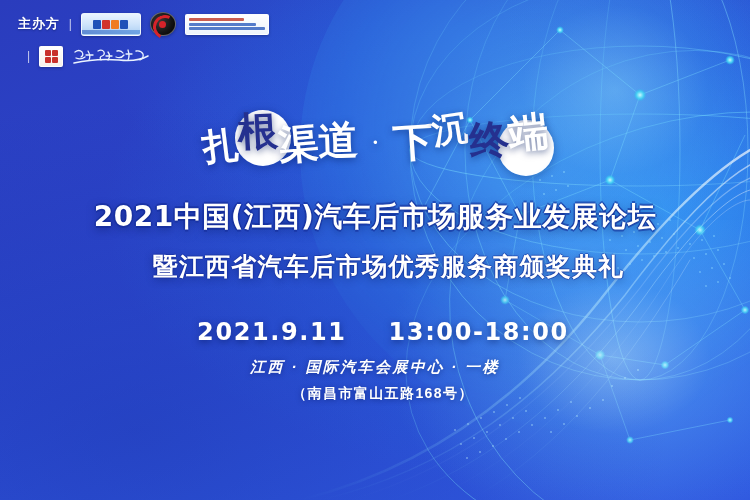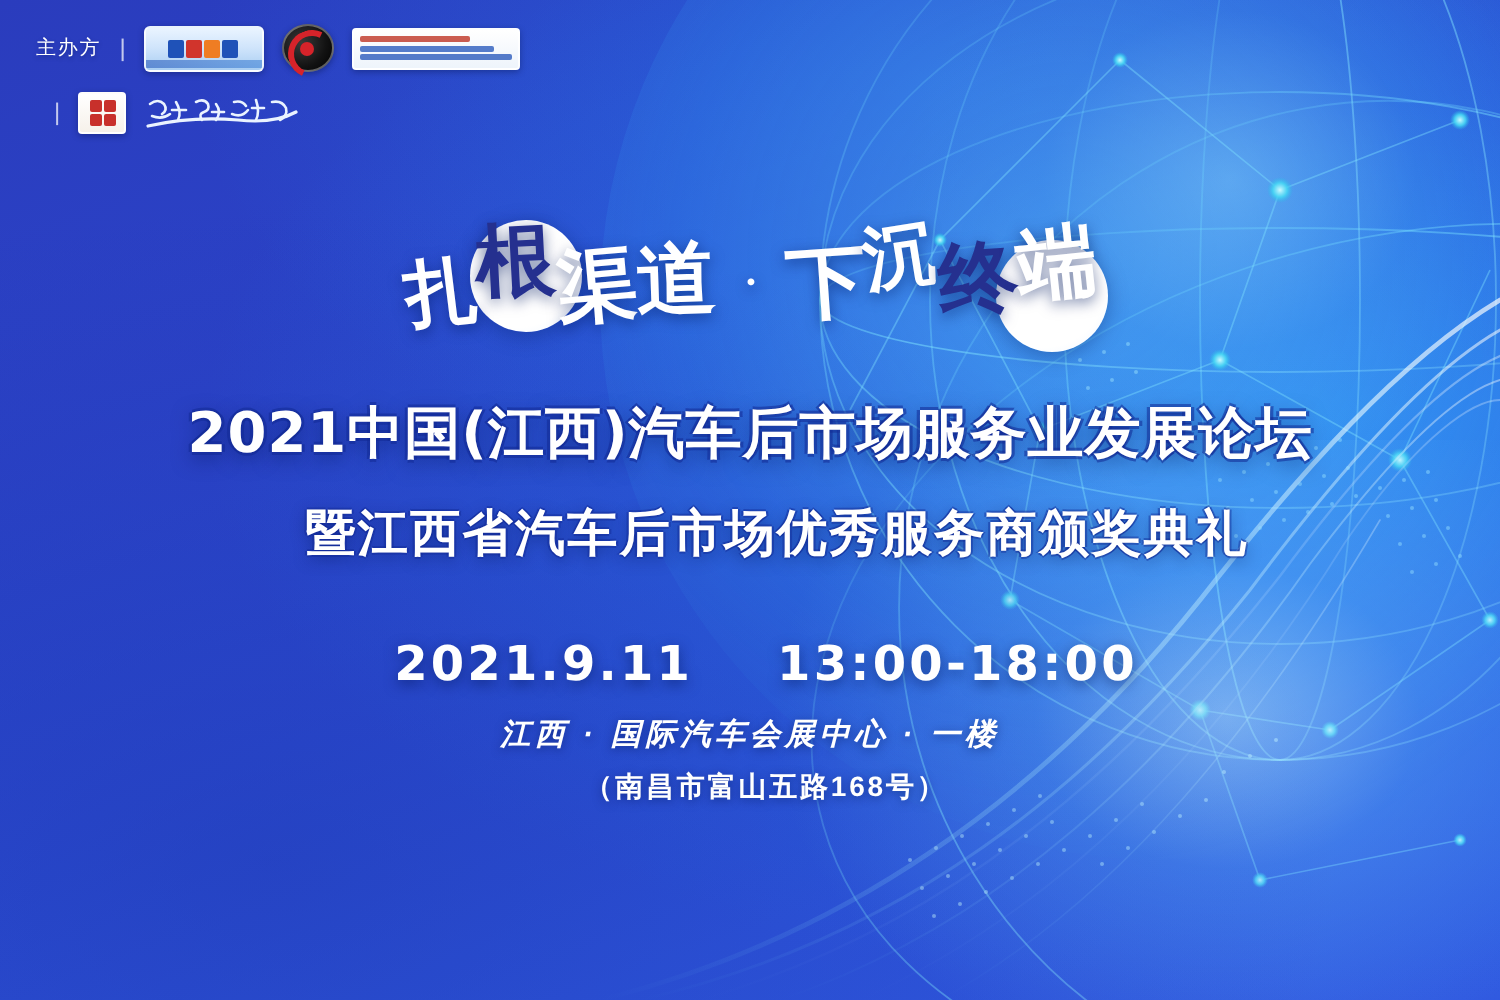--- a/index.html
+++ b/index.html
@@ -35,21 +35,21 @@
   }
   .vign{
     position:absolute;inset:0;
     background:radial-gradient(130% 120% at 18% 86%, rgba(20,40,150,.30) 0%, rgba(20,40,150,0) 55%);
   }
 
   
   .credits{position:absolute;left:18px;top:11px;z-index:6;}
   .credit-row{display:flex;align-items:center;height:26px;margin-bottom:6px;}
   .credit-label{
-    color:#ffffff;font-size:10px;font-weight:normal;letter-spacing:.9px;
+    color:#ffffff;font-size:13px;font-weight:bold;letter-spacing:.9px;
     white-space:nowrap;text-shadow:0 1px 2px rgba(0,20,80,.45);
   }
   .credit-sep{
     color:rgba(255,255,255,.72);font-size:12px;margin:0 9px;font-weight:300;
   }
   .logo-strip{display:flex;align-items:center;gap:9px;}
 
   
   .logo-qp{
     width:58px;height:21px;border-radius:3px;

